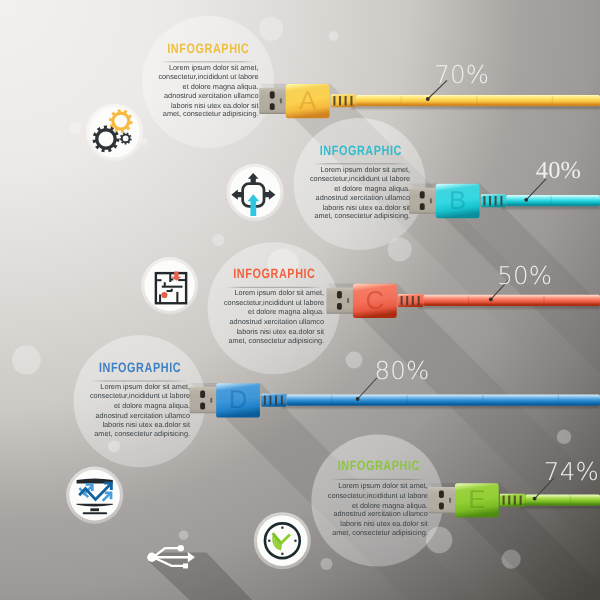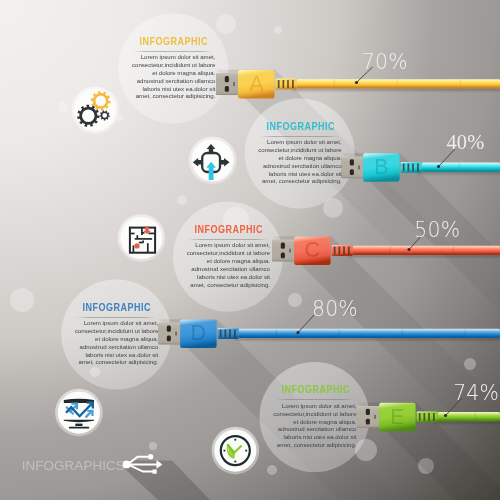--- a/index.html
+++ b/index.html
@@ -499,21 +499,20 @@
           <div>et dolore magna aliqua.</div>
           <div>adnostrud xercitation ullamco</div>
           <div>laboris nisi utex ea.dolor sit</div>
           <div>amet, consectetur adipisicing.</div>
         </div>
       </div>
       <div class="pct" style="left: 453.2px; top: 382.6px;">74%</div>
     </div>
 
   <div class="brand">
-    <div class="bl2">INFOGRAPHICS</div>
   </div>
   <svg class="abs" width="120" height="60" viewBox="0 0 120 60" style="left:112px;top:440px">
     <path d="M14.6 20.5 L12.0 28.0 L46.0 60 L98 60 L60 20.5 Z" fill="#16150f" opacity="0.20"></path>
     <g fill="none" stroke="#ffffff" stroke-width="2.0" stroke-linecap="butt">
       <path d="M14.6 24.4 L46.8 24.4"></path>
       <path d="M15.6 24.4 L25.6 16.8 L38.6 16.8"></path>
       <path d="M15.6 24.4 L31.0 31.6 L42.6 31.6"></path>
     </g>
     <path d="M44.5 20.0 L50.4 24.4 L44.5 28.8 Z" fill="#ffffff"></path>
     <circle cx="14.6" cy="24.4" r="3.9" fill="#ffffff"></circle>

